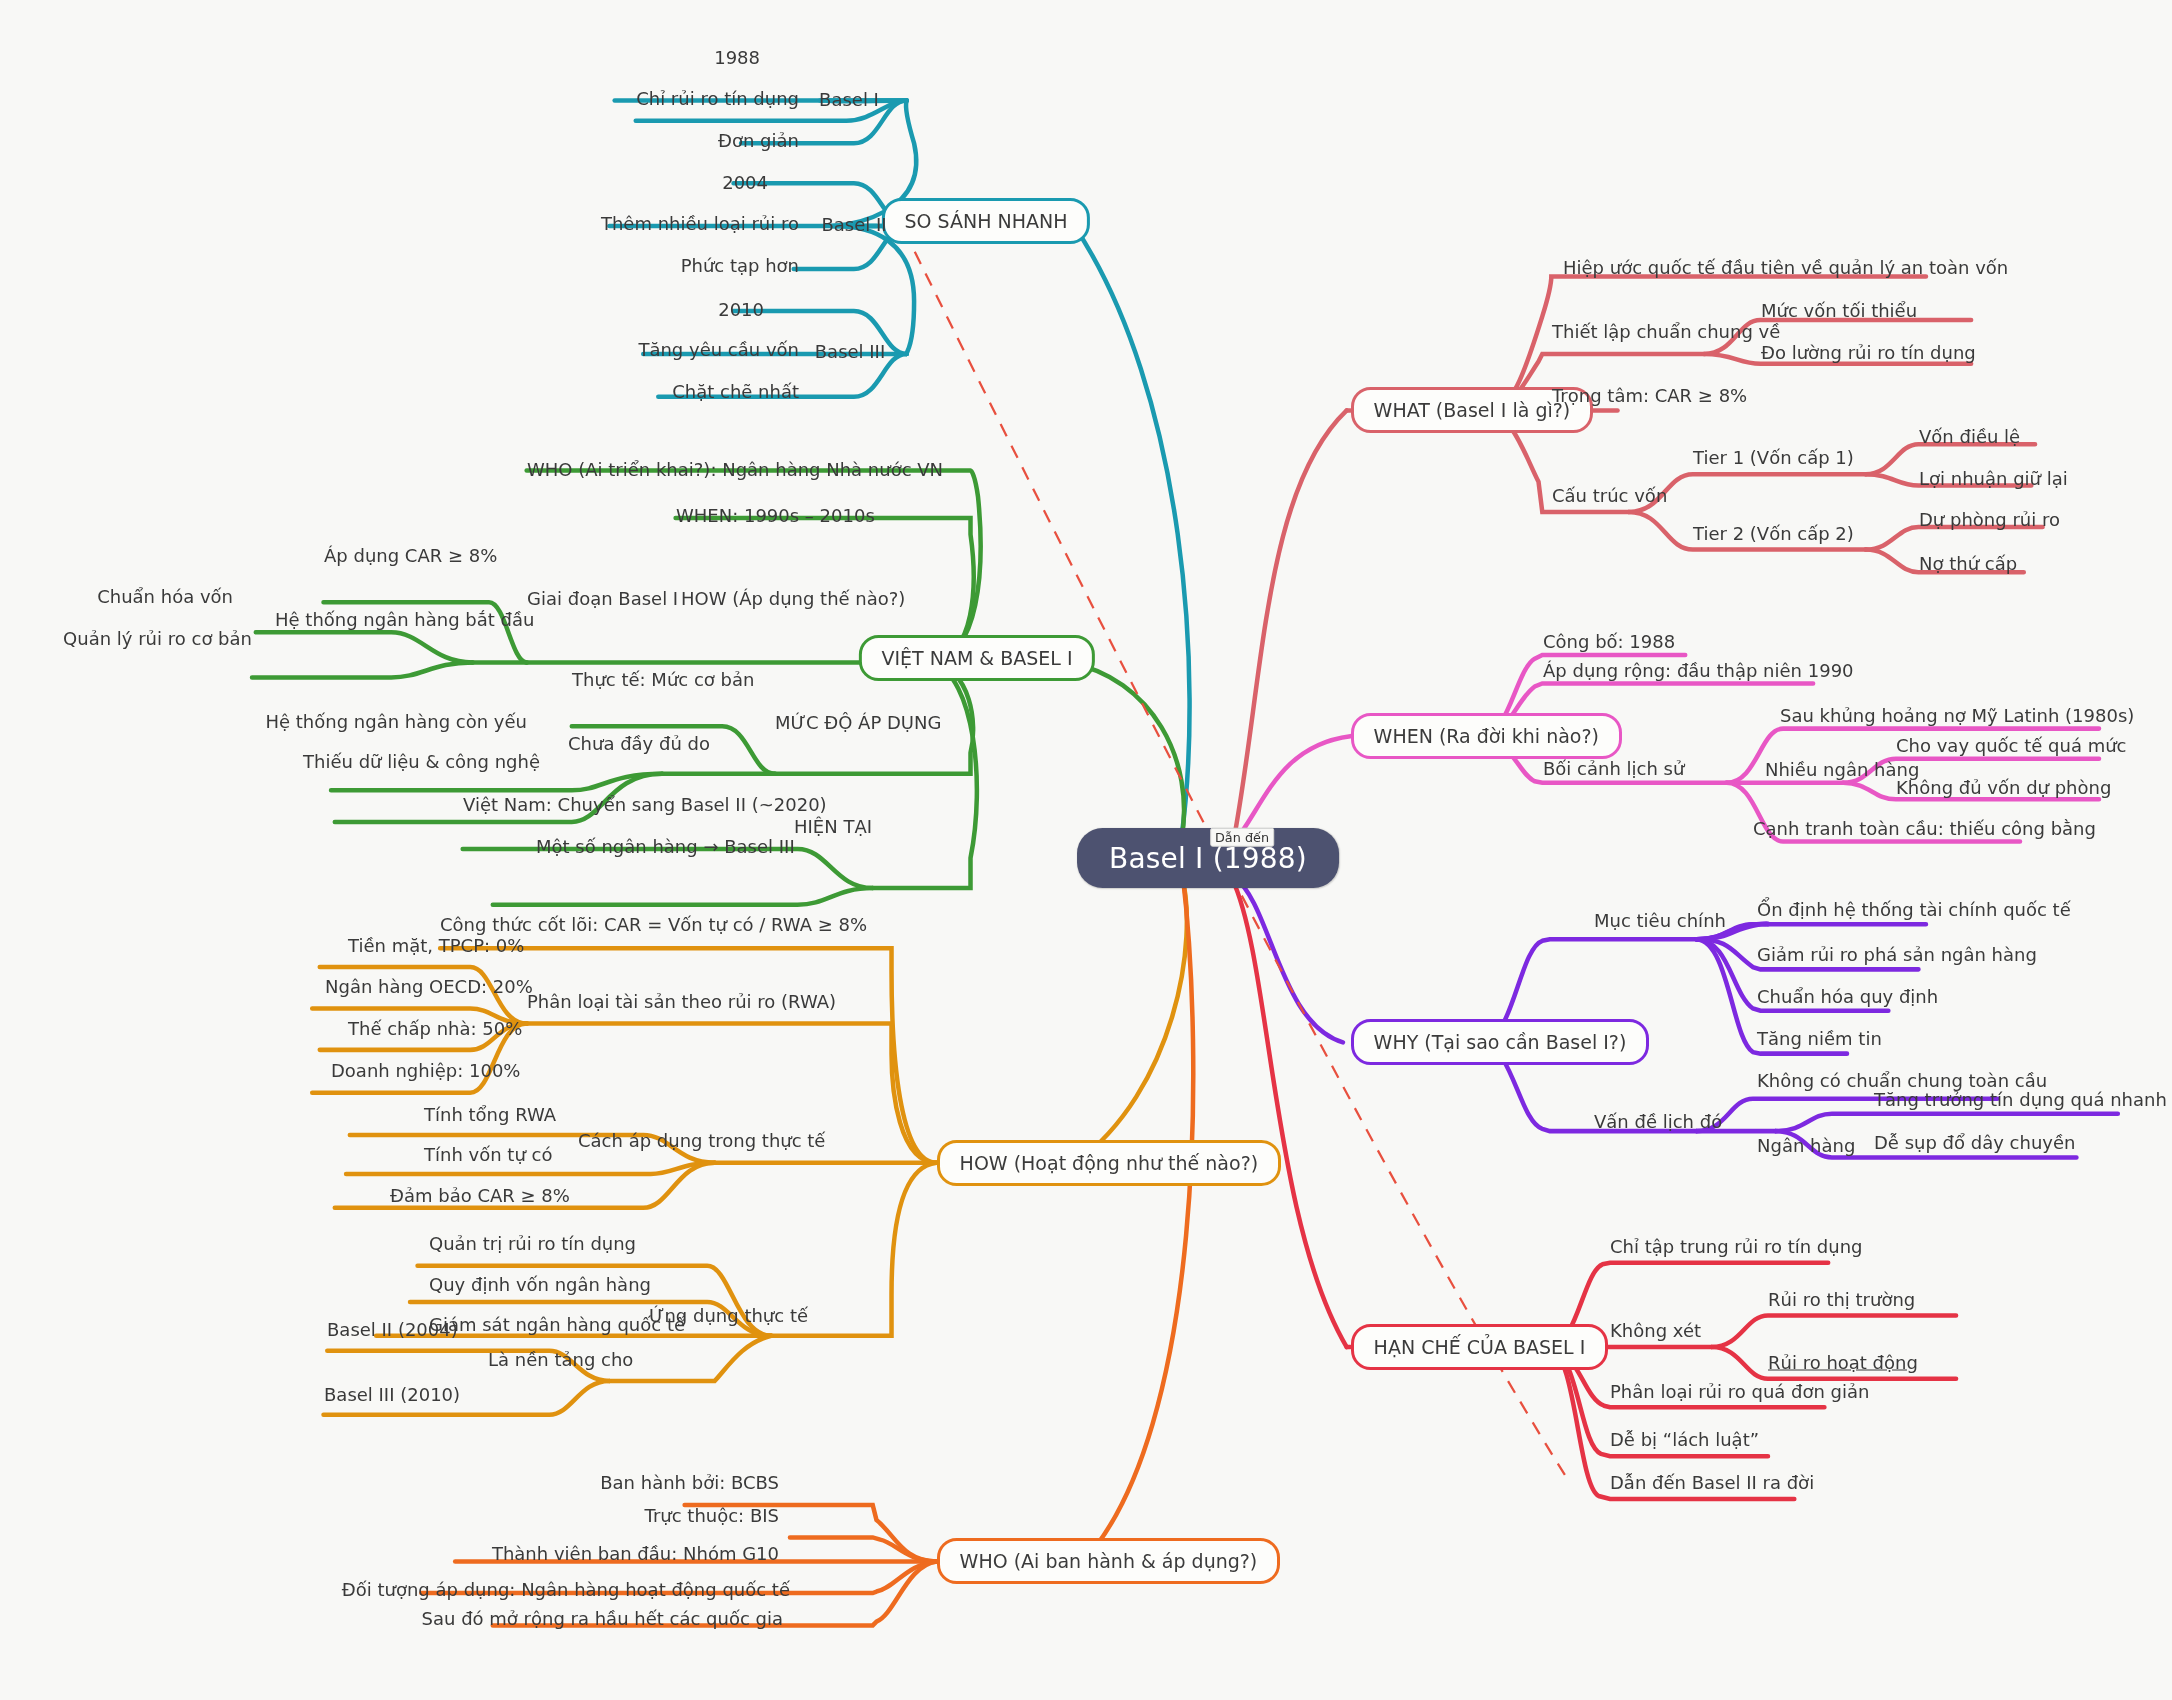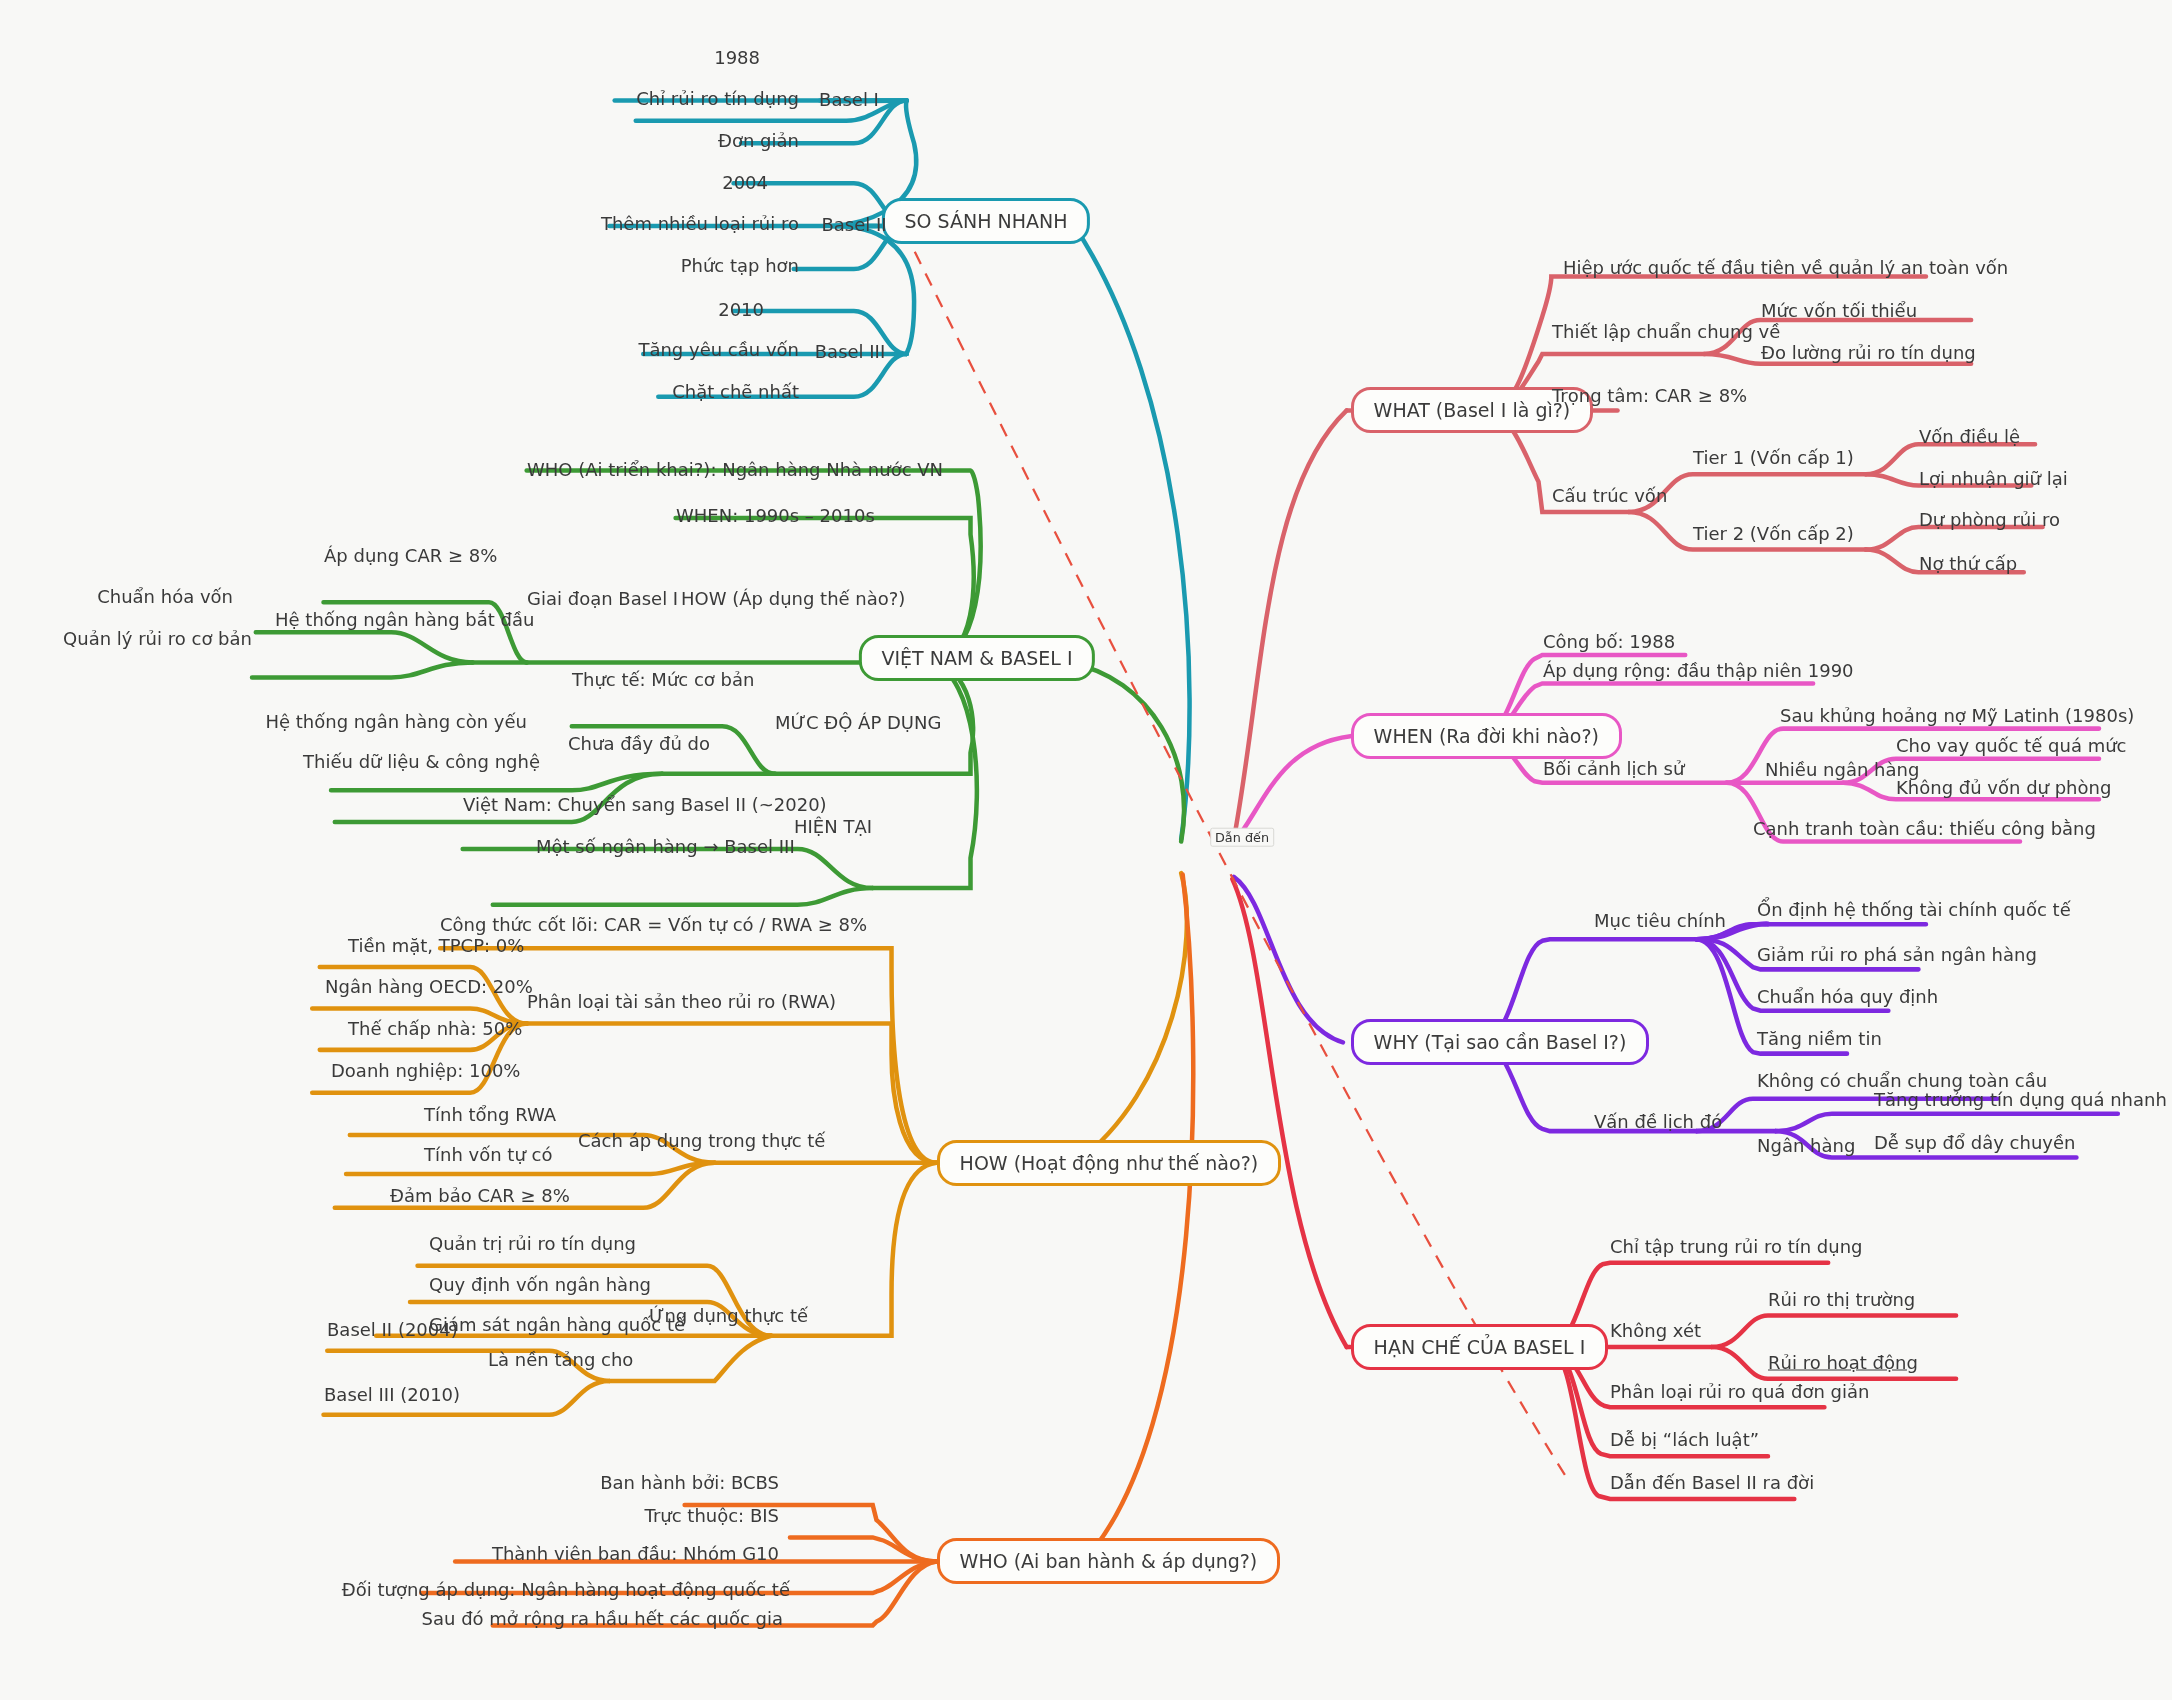--- a/index.html
+++ b/index.html
@@ -188,20 +188,21 @@
       <path d="M2275 1790 C 2315 1790, 2320 1832, 2350 1832 L 2600 1832"></path>
       <path d="M2060 1790 C 2098 1795, 2105 1858, 2132 1868 L 2140 1870 L 2425 1870"></path>
       <path d="M2060 1790 C 2098 1798, 2100 1920, 2128 1932 L 2140 1935 L 2350 1935"></path>
       <path d="M2060 1790 C 2095 1800, 2098 1975, 2125 1988 L 2140 1992 L 2385 1992"></path>
     </g>
 
     <path d="M2080 1960 C 1880 1640, 1560 1030, 1200 302" fill="none" stroke="#e8503f" stroke-width="3" stroke-dasharray="18 14"></path>
     <polygon points="1198,296 1222,316 1196,318" fill="#e8503f"></polygon>
   </svg>
 
+  <div class="node root" style="left:1208px;top:858px;">Basel I (1988)</div>
   <div class="relabel" style="left:1242px;top:837px;">Dẫn đến</div>
 
   <div class="node lvl1" style="left:986px;top:221px;border-color:#1a9ab0;">SO SÁNH NHANH</div>
 
   <div class="node txt c" style="left:849px;top:99px;">Basel I</div>
   <div class="node txt r" style="left:760px;top:57px;">1988</div>
   <div class="node txt r" style="left:799px;top:98px;">Chỉ rủi ro tín dụng</div>
   <div class="node txt r" style="left:799px;top:140px;">Đơn giản</div>
 
   <div class="node txt c" style="left:854px;top:224px;">Basel II</div>

